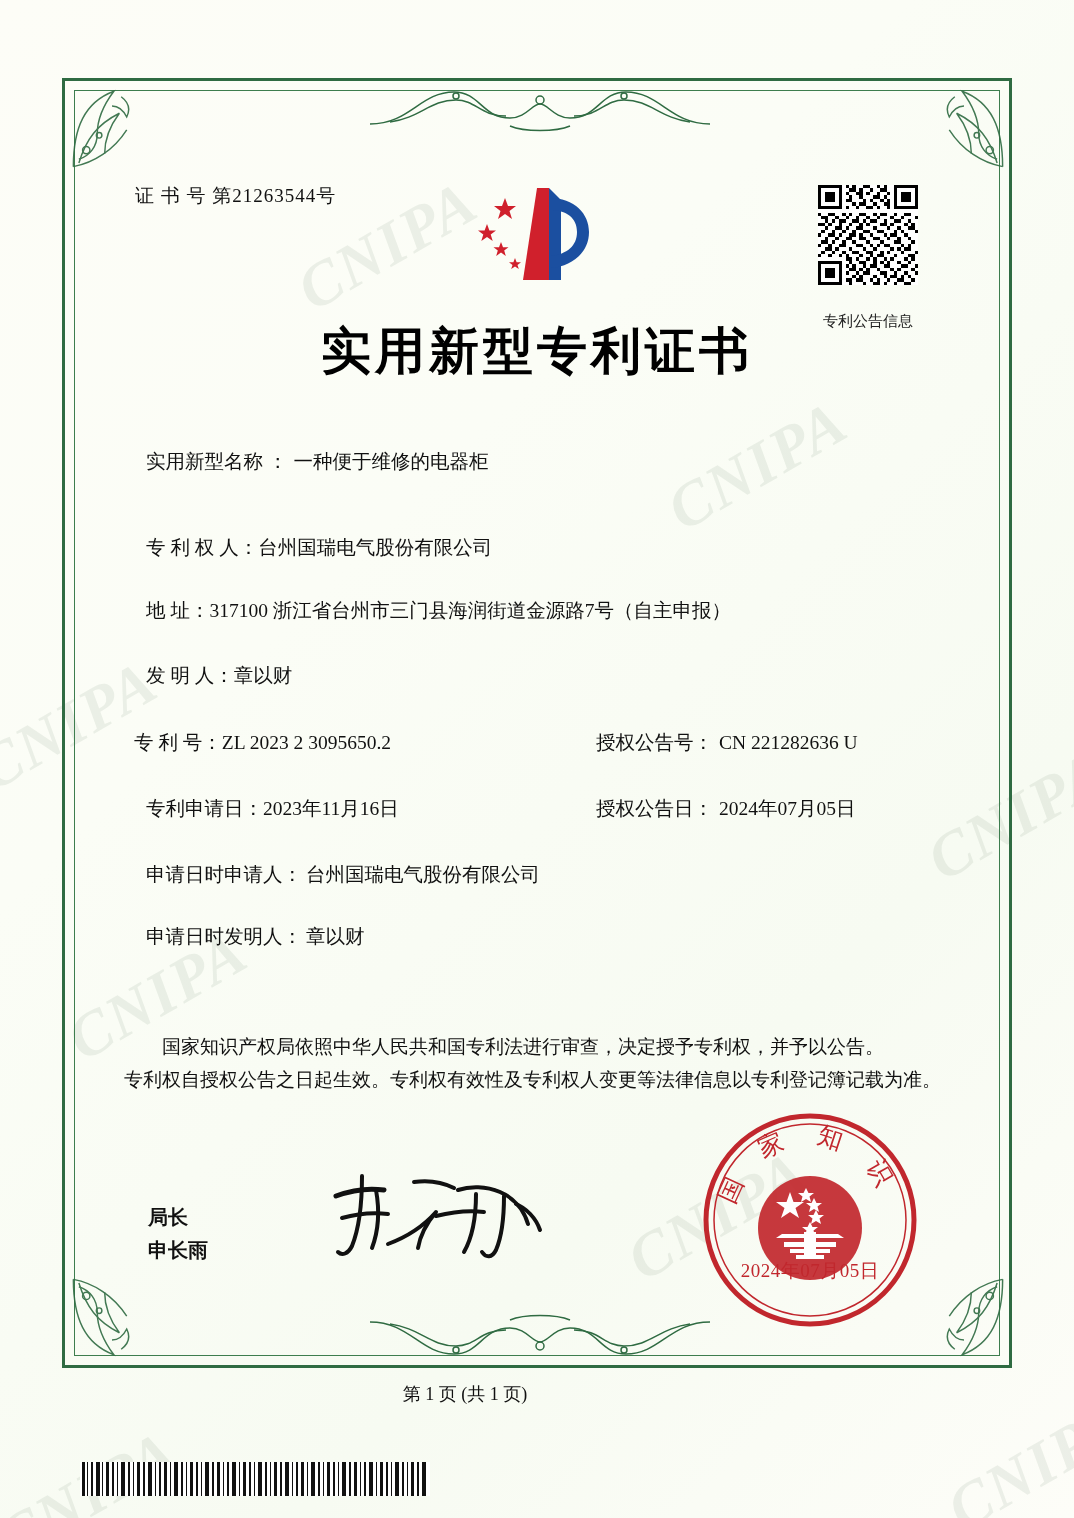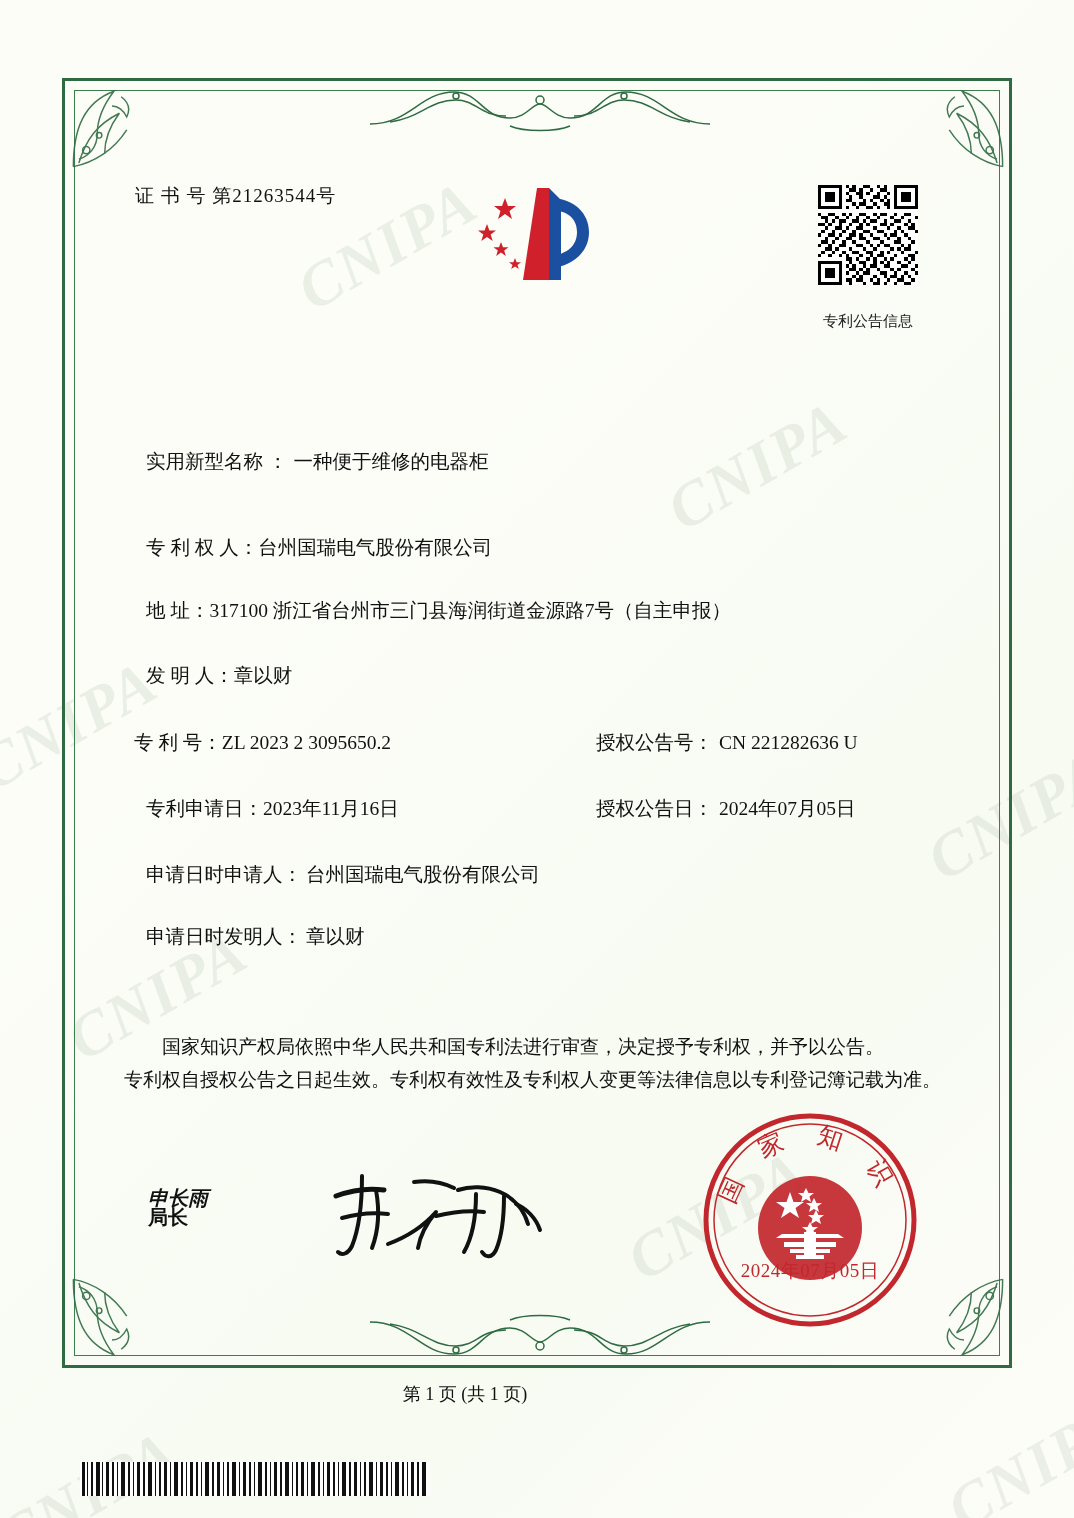--- a/index.html
+++ b/index.html
@@ -164,25 +164,24 @@
   
   .sig-title {
     position: absolute;
     left: 148px; top: 1204px;
     font-size: 20px;
     font-weight: bold;
     color: #111;
   }
   .sig-name {
     position: absolute;
-    left: 148px; top: 1185px;
+    left: 148px; top: 1237px;
     font-size: 20px;
     font-weight: bold;
     color: #111;
-    font-style: italic;
   }
   .sig-script {
     position: absolute;
     left: 318px; top: 1160px;
     width: 250px; height: 110px;
     color: #111;
   }
   .sig-script svg { width:100%; height:100%; display:block; }
 
   
@@ -537,20 +536,21 @@
           <rect x="13" y="28" width="1" height="1"></rect>
           <rect x="16" y="28" width="2" height="1"></rect>
           <rect x="19" y="28" width="1" height="1"></rect>
           <rect x="22" y="28" width="1" height="1"></rect>
           <rect x="25" y="28" width="2" height="1"></rect>
       </g>
     </svg>
   </div>
   <div class="qr-label">专利公告信息</div>
 
+  <div class="main-title">实用新型专利证书</div>
 
   <div class="field f-owner">
     <span class="lbl">专 利 权 人：</span><span class="val">台州国瑞电气股份有限公司</span>
   </div>
 
   <div class="field f-name">
     <span class="lbl">实用新型名称 ：</span><span class="sp" style="width:6px"></span><span class="val">一种便于维修的电器柜</span>
   </div>
 
   <div class="field f-addr">

